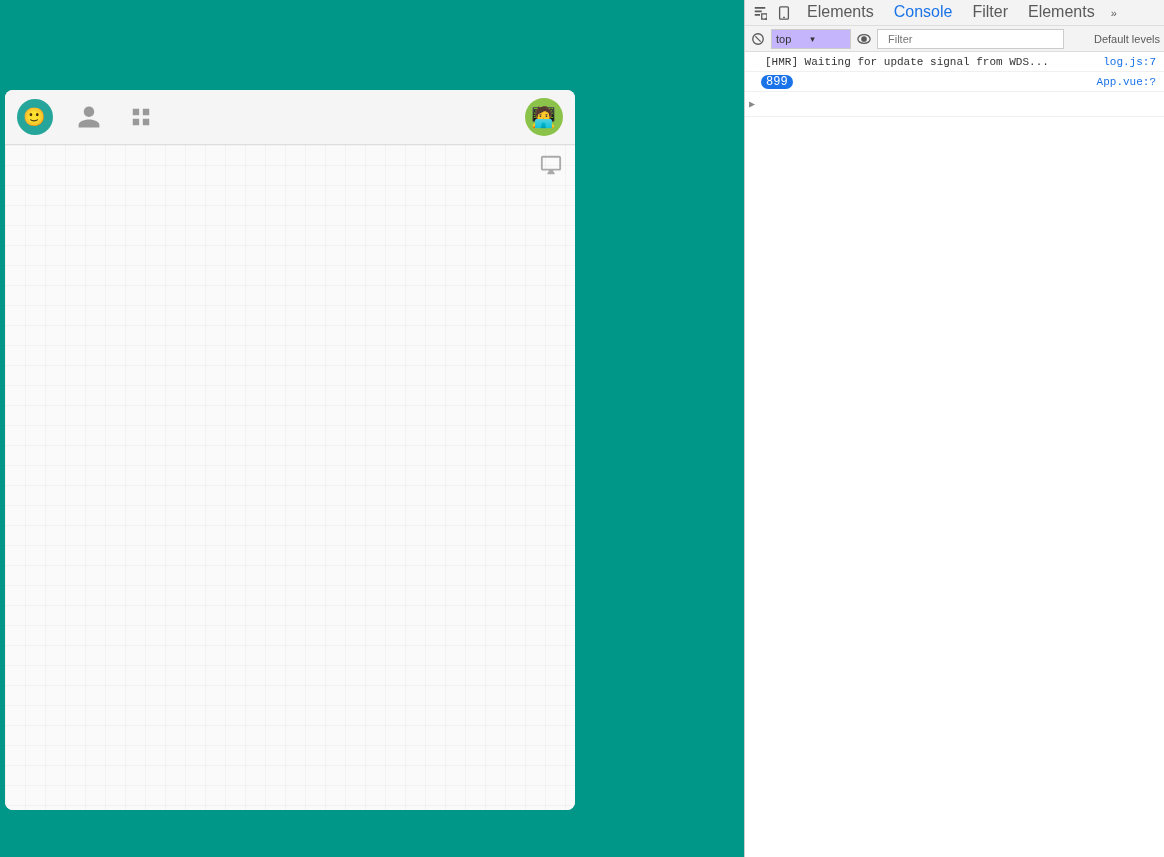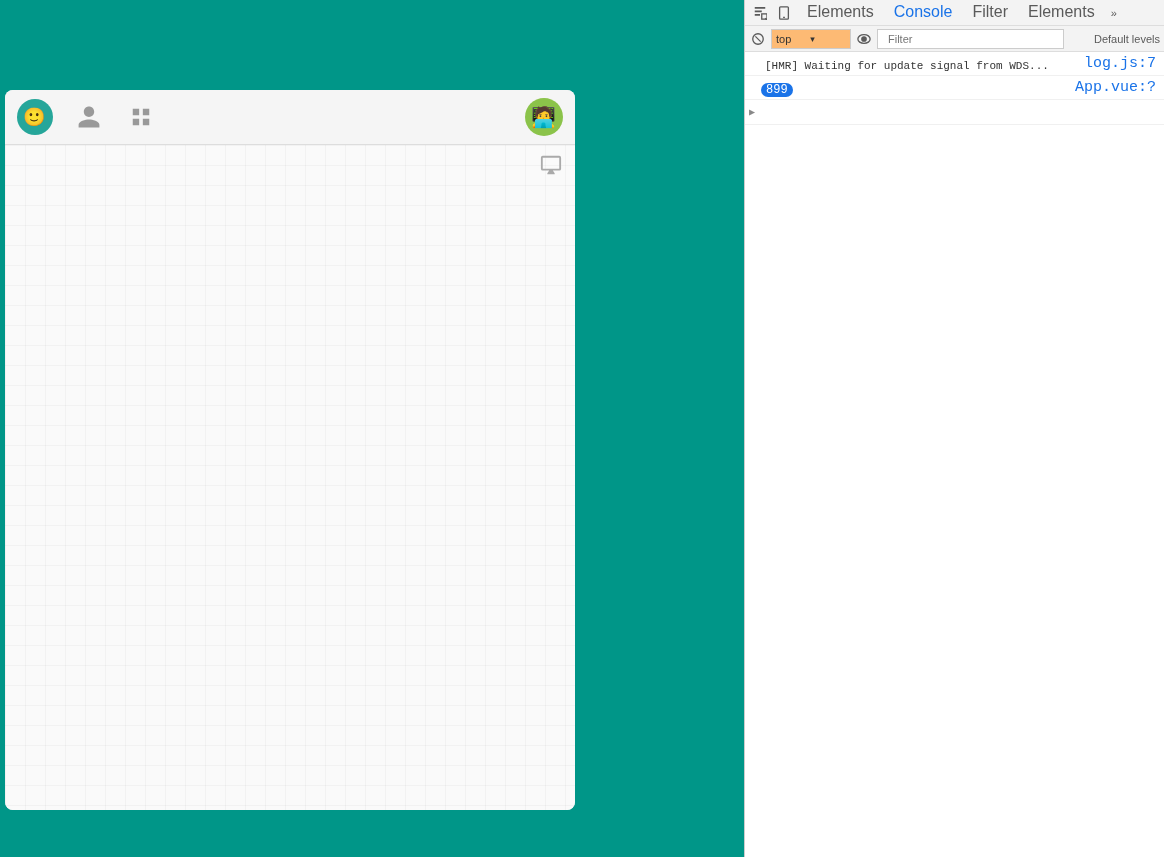--- a/index.html
+++ b/index.html
@@ -226,21 +226,21 @@
       cursor: pointer;
       border: none;
       background: transparent;
       color: #5a5a5a;
     }
 
     .console-select {
       height: 20px;
       font-size: 11px;
       border: 1px solid #ccc;
-      background: #fdba74;
+      background: #c4b5fd;
       padding: 0 4px;
       color: #333;
       cursor: pointer;
       display: flex;
       align-items: center;
       gap: 19px;
       min-width: 80px;
     }
 
     .console-select-arrow {
@@ -277,21 +277,21 @@
     
     .console-output {
       flex: 1;
       overflow-y: auto;
       font-family: 'Courier New', monospace;
       font-size: 11px;
     }
 
     .console-row {
       display: flex;
-      align-items: flex-end;
+      align-items: center;
       border-bottom: 1px solid #f0f0f0;
       padding: 2px 0;
       min-height: 20px;
     }
 
     .console-row-expand {
       width: 16px;
       flex-shrink: 0;
       display: flex;
       align-items: center;
@@ -306,21 +306,21 @@
       padding: 1px 4px;
       color: #333;
       word-break: break-all;
     }
 
     .console-row-source {
       color: #1a73e8;
       padding: 1px 8px 1px 4px;
       white-space: nowrap;
       cursor: pointer;
-      font-size: 15px;
+      font-size: 11px;
     }
 
     .console-row-count {
       background: #1a73e8;
       color: white;
       border-radius: 8px;
       padding: 0 5px;
       font-size: 12px;
       margin-right: 4px;
       display: flex;

